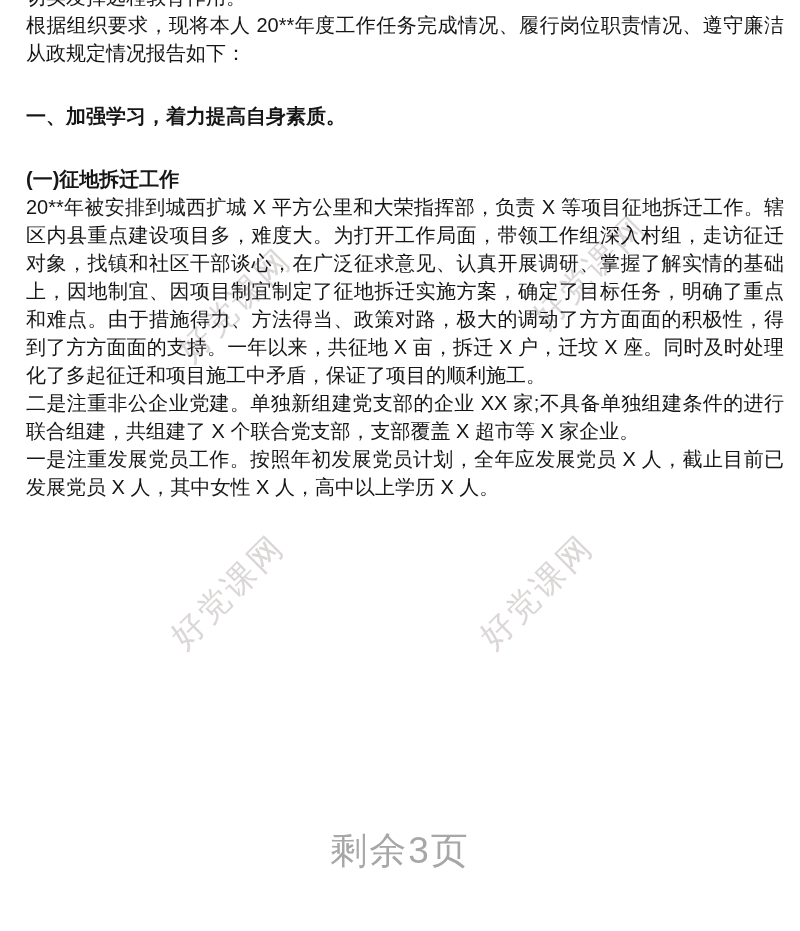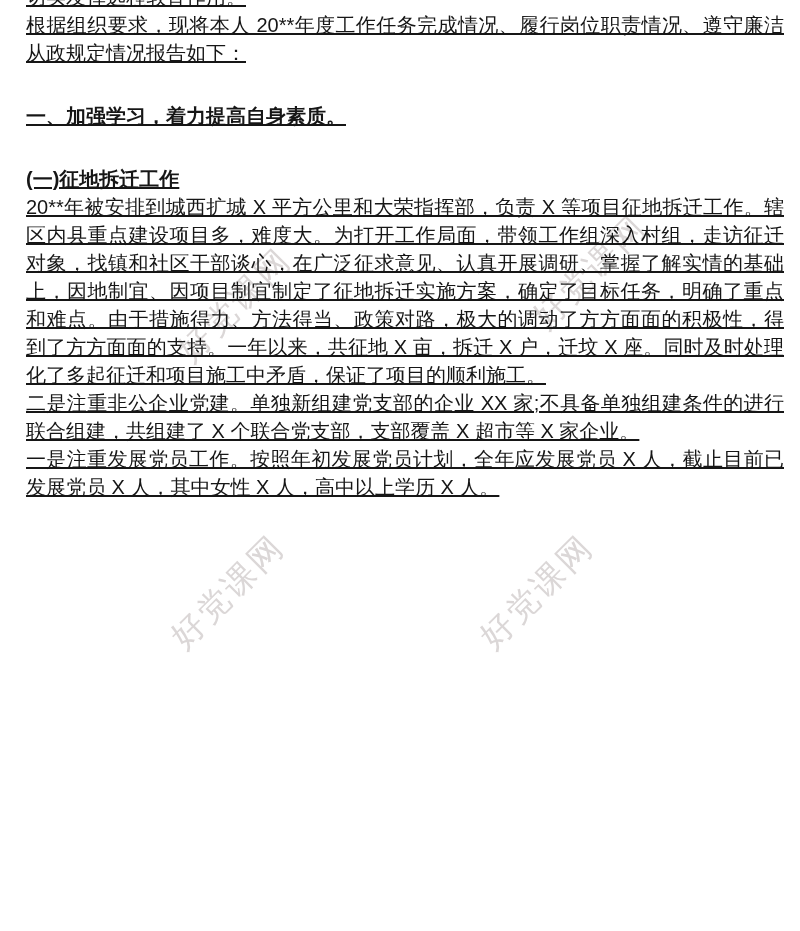--- a/index.html
+++ b/index.html
@@ -39,21 +39,20 @@
     padding: 0 16px 0 26px;
     color: #161616;
     font-size: 20px;
     line-height: 28px;
     text-align: justify;
     text-justify: inter-ideograph;
   }
   .doc p {
     margin: 0;
     padding: 0;
-    text-decoration: underline;
   }
   .doc p.heading {
     font-weight: bold;
     text-align: left;
     margin-top: 35px;
   }
   
   .footer-hint {
     position: absolute;
     z-index: 2;
@@ -86,15 +85,16 @@
       <p class="normal">切实发挥远程教育作用。</p>
       <p class="normal">根据组织要求，现将本人 20**年度工作任务完成情况、履行岗位职责情况、遵守廉洁从政规定情况报告如下：</p>
       <p class="heading">一、加强学习，着力提高自身素质。</p>
       <p class="heading">(一)征地拆迁工作</p>
       <p class="normal">20**年被安排到城西扩城 X 平方公里和大荣指挥部，负责 X 等项目征地拆迁工作。辖区内县重点建设项目多，难度大。为打开工作局面，带领工作组深入村组，走访征迁对象，找镇和社区干部谈心，在广泛征求意见、认真开展调研、掌握了解实情的基础上，因地制宜、因项目制宜制定了征地拆迁实施方案，确定了目标任务，明确了重点和难点。由于措施得力、方法得当、政策对路，极大的调动了方方面面的积极性，得到了方方面面的支持。一年以来，共征地 X 亩，拆迁 X 户，迁坟 X 座。同时及时处理化了多起征迁和项目施工中矛盾，保证了项目的顺利施工。</p>
       <p class="normal">二是注重非公企业党建。单独新组建党支部的企业 XX 家;不具备单独组建条件的进行联合组建，共组建了 X 个联合党支部，支部覆盖 X 超市等 X 家企业。</p>
       <p class="normal">一是注重发展党员工作。按照年初发展党员计划，全年应发展党员 X 人，截止目前已发展党员 X 人，其中女性 X 人，高中以上学历 X 人。</p>
     </div>
 
   <div class="footer-hint" style="color: rgb(167, 167, 167);">
+    <span>剩余3页</span>
   </div>
 
 </div>
 
 </body></html>

